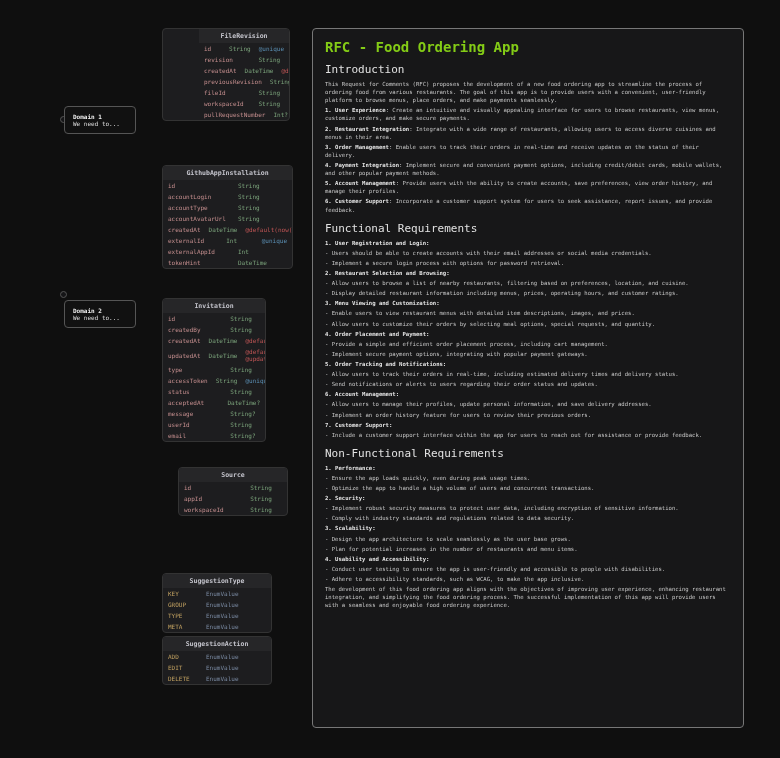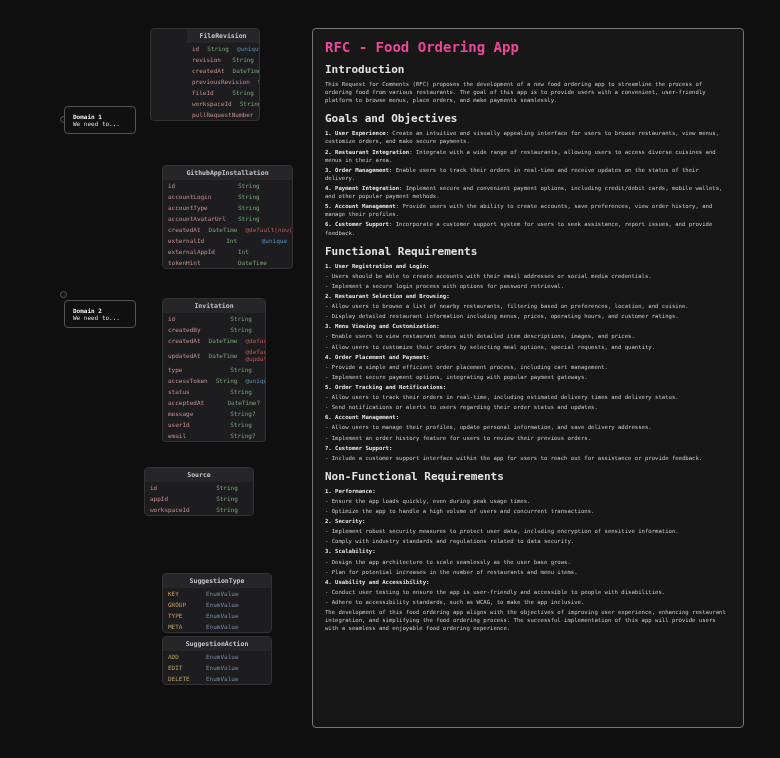--- a/index.html
+++ b/index.html
@@ -31,41 +31,41 @@
   .enum .typ { color: #7a8aa2; }
   .dot {
     position:absolute; width:7px; height:7px; border-radius:50%;
     background:#151517; border:1px solid #555;
   }
   .doc {
     position: absolute; left: 312px; top: 28px; width: 432px; height: 700px;
     background: #171718; border: 1px solid #777; border-radius: 4px;
     padding: 10px 12px; overflow: hidden;
   }
-  .doc h1 { font-size: 14px; font-weight: 700; margin-bottom: 8px; color: #ec4899; }
-  .doc h2 { font-size: 11px; font-weight: 700; margin: 8px 0 4px; color: #e2e2e2; }
+  .doc h1 { font-size: 14px; font-weight: 700; margin-bottom: 8px; color: #84cc16; }
+  .doc h2 { font-size: 11px; font-weight: 400; margin: 8px 0 4px; color: #e2e2e2; }
   .doc p, .doc li { font-size: 5.6px; line-height: 1.45; color: #c8c8c8; margin-bottom: 2px; }
   .doc b { color: #e6e6e6; }
 </style>
 </head>
 <body>
 
 <div class="dot" style="left:60px; top:116px;"></div>
 <div class="dot" style="left:60px; top:291px;"></div>
 
 <div class="node" style="left:64px; top:106px; width:72px;">
   <div class="node-title">Domain 1</div>
   <div>We need to...</div>
 </div>
 <div class="node" style="left:64px; top:300px; width:72px;">
   <div class="node-title">Domain 2</div>
   <div>We need to...</div>
 </div>
 
-<div class="tbl" style="left:150px; top:28px; width:110px;padding-left:36px;">
+<div class="tbl" style="left:162px; top:28px; width:128px;padding-left:36px;">
   <div class="tbl-hd">FileRevision</div>
   <div>
       <div class="tbl-row">
         <span class="fld">id</span>
         <span class="typ">String</span>
         <span class="attr">@unique</span>
       </div>
       <div class="tbl-row">
         <span class="fld">revision</span>
         <span class="typ">String</span>
@@ -180,21 +180,21 @@
         <span class="fld">userId</span>
         <span class="typ">String</span>
       </div>
       <div class="tbl-row">
         <span class="fld">email</span>
         <span class="typ">String?</span>
       </div>
     </div>
 </div>
 
-<div class="tbl" style="left:144px; top:467px; width:110px;">
+<div class="tbl" style="left:178px; top:467px; width:110px;">
   <div class="tbl-hd">Source</div>
   <div>
       <div class="tbl-row">
         <span class="fld">id</span>
         <span class="typ">String</span>
       </div>
       <div class="tbl-row">
         <span class="fld">appId</span>
         <span class="typ">String</span>
       </div>
@@ -243,21 +243,20 @@
         <span class="typ">EnumValue</span>
       </div>
     </div>
 </div>
 
 <div class="doc">
   <h1>RFC - Food Ordering App</h1>
   <div id="doc-body">
       <h2>Introduction</h2>
       <p>This Request for Comments (RFC) proposes the development of a new food ordering app to streamline the process of ordering food from various restaurants. The goal of this app is to provide users with a convenient, user-friendly platform to browse menus, place orders, and make payments seamlessly.</p>
-      <h2>Goals and Objectives</h2>
       <p><b>1. User Experience</b>: Create an intuitive and visually appealing interface for users to browse restaurants, view menus, customize orders, and make secure payments.</p>
       <p><b>2. Restaurant Integration</b>: Integrate with a wide range of restaurants, allowing users to access diverse cuisines and menus in their area.</p>
       <p><b>3. Order Management</b>: Enable users to track their orders in real-time and receive updates on the status of their delivery.</p>
       <p><b>4. Payment Integration</b>: Implement secure and convenient payment options, including credit/debit cards, mobile wallets, and other popular payment methods.</p>
       <p><b>5. Account Management</b>: Provide users with the ability to create accounts, save preferences, view order history, and manage their profiles.</p>
       <p><b>6. Customer Support</b>: Incorporate a customer support system for users to seek assistance, report issues, and provide feedback.</p>
       <h2>Functional Requirements</h2>
       <p><b>1. User Registration and Login:</b></p>
       <p>- Users should be able to create accounts with their email addresses or social media credentials.</p>
       <p>- Implement a secure login process with options for password retrieval.</p>

